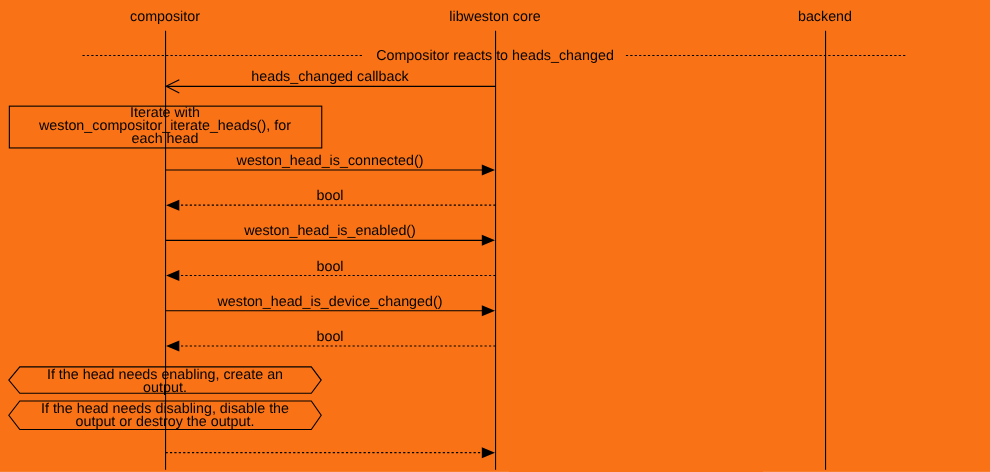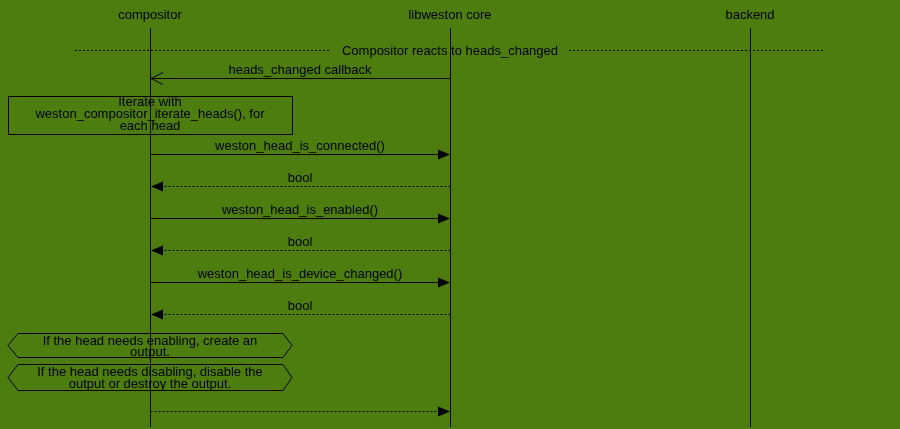--- a/index.html
+++ b/index.html
@@ -4,21 +4,21 @@
 <style>
   html, body {
     margin: 0;
     padding: 0;
     background: #ffffff;
   }
   .canvas {
     position: relative;
     width: 900px;
     height: 429px;
-    background: #4d7c0f;
+    background: #f97316;
     overflow: hidden;
   }
   svg {
     position: absolute;
     top: 0;
     left: 0;
   }
   svg text {
     font-family: "Liberation Sans", sans-serif;
     font-size: 13px;

